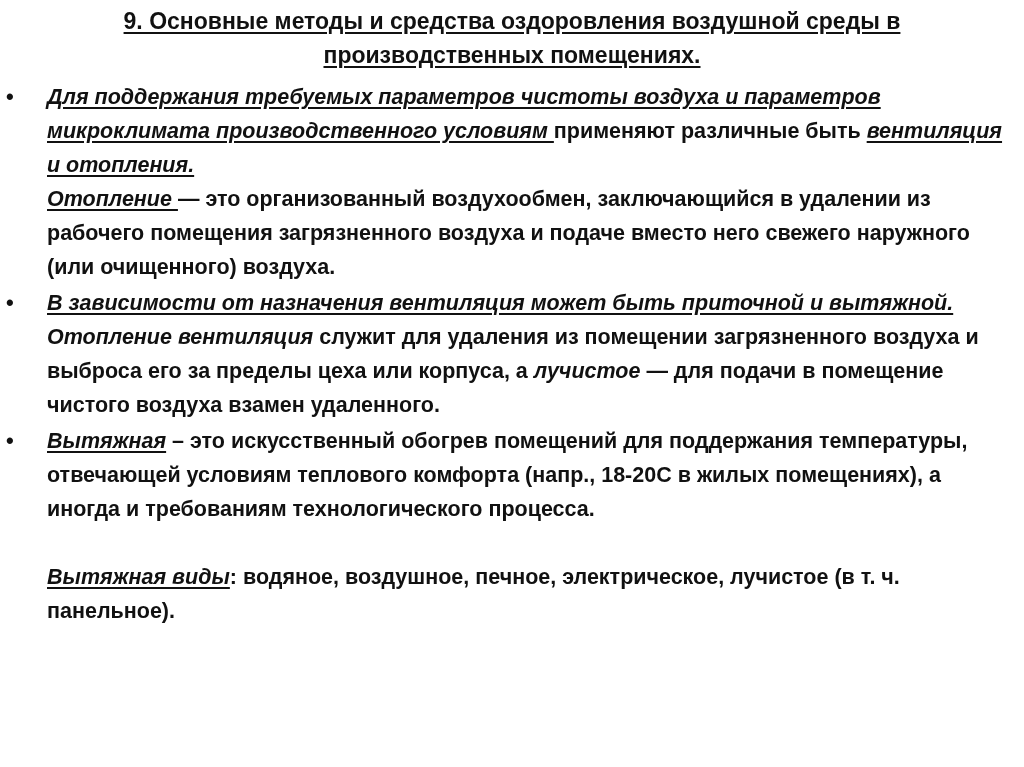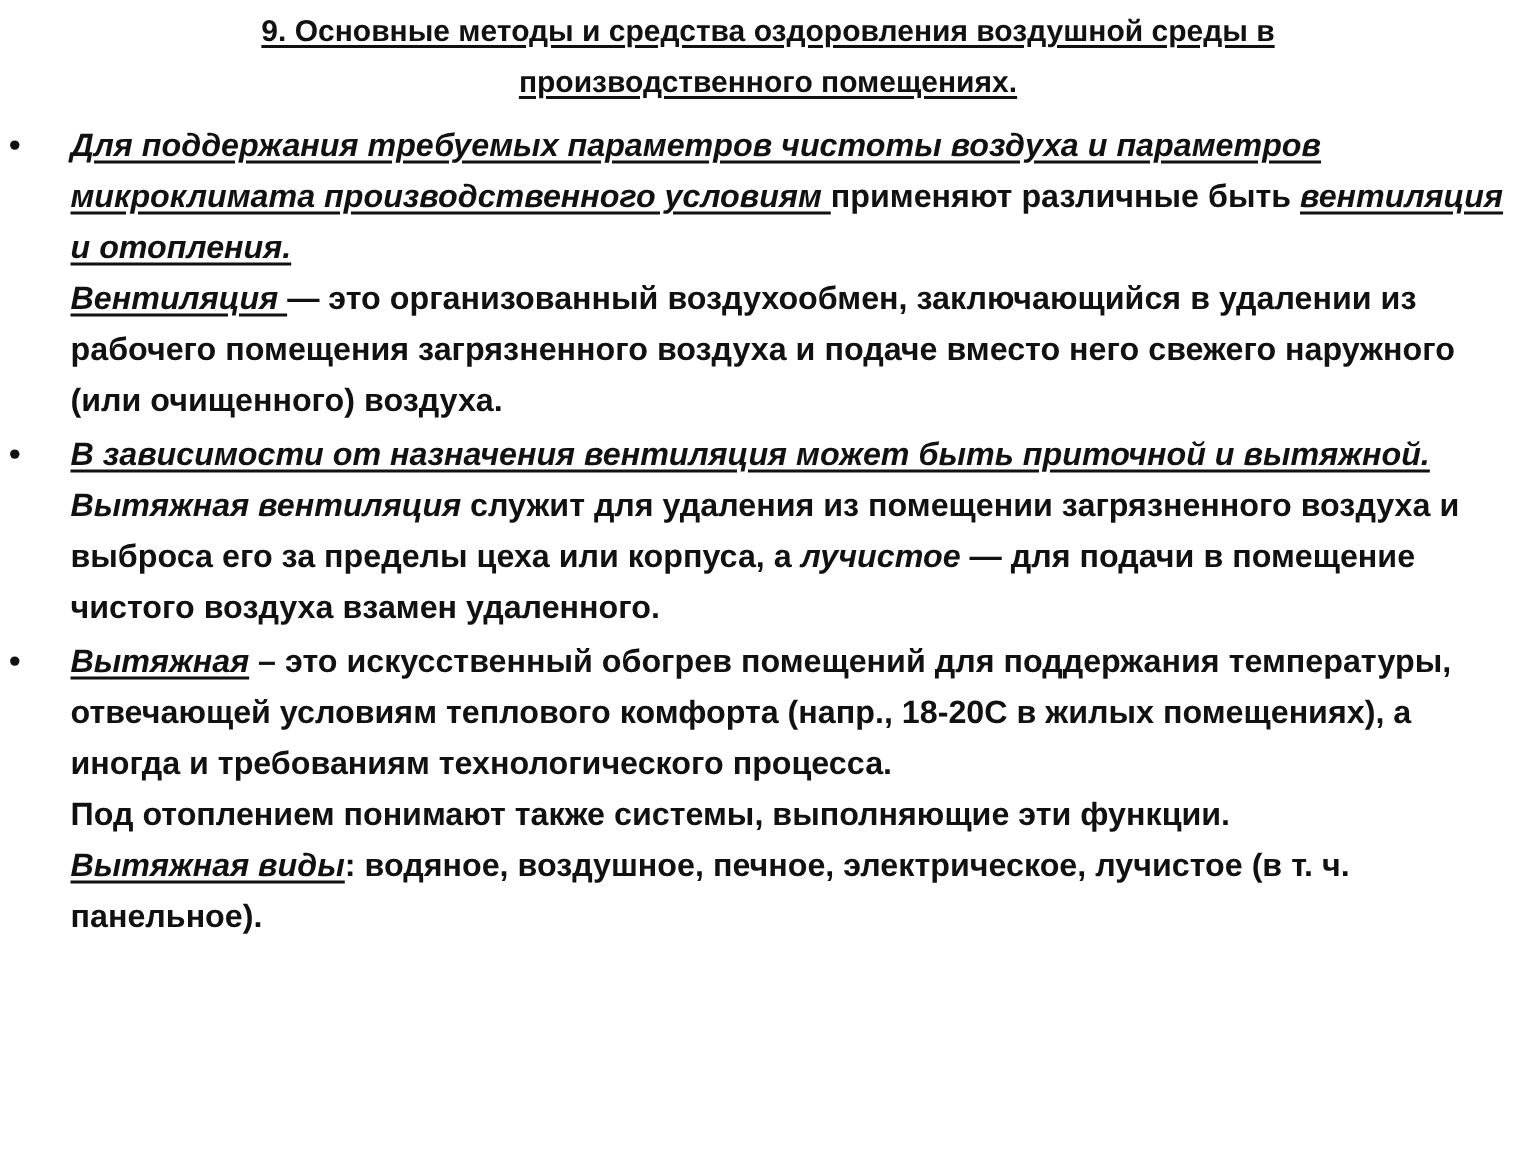--- a/index.html
+++ b/index.html
@@ -1,48 +1,48 @@
 <!DOCTYPE html>
 <html><head>
 <meta charset="utf-8">
 <style>
   html, body { margin: 0; padding: 0; background: #ffffff; }
   body { width: 1024px; height: 767px; overflow: hidden; position: relative;
          font-family: "Liberation Sans", "DejaVu Sans", sans-serif; color: #111; }
   .title { position: absolute; left: 0; top: 4px; width: 1024px; text-align: center;
-           font-weight: bold; font-size: 20px; line-height: 34px; }
+           font-weight: bold; font-size: 23px; line-height: 34px; }
   .title span { text-decoration: underline; text-underline-offset: 3px; }
   .content { position: absolute; left: 0; top: 80px; width: 1010px; }
   .item { position: relative; padding-left: 47px; font-weight: bold; font-size: 21.5px;
           line-height: 34px; margin-bottom: 2px; }
   .bullet { position: absolute; left: 6px; top: 0; font-size: 22px; }
   .u { text-decoration: underline; text-underline-offset: 3px; }
   .i { font-style: italic; }
 </style>
 </head>
 <body>
 
 <div class="title">
   <span>9.  Основные методы и средства оздоровления воздушной среды в</span><br>
-  <span>производственного  помещениях.</span>
+  <span>производственных  помещениях.</span>
 </div>
 
 <div class="content">
 
   <div class="item">
     <span class="bullet">•</span>
     <span class="u i">Для поддержания требуемых параметров чистоты воздуха и параметров микроклимата производственного условиям </span><span>применяют различные быть </span><span class="u i">вентиляция и отопления.</span><br>
-    <span class="u i">Вентиляция </span><span>— это организованный воздухообмен, заключающийся в удалении из рабочего помещения загрязненного воздуха и подаче вместо него свежего наружного (или очищенного) воздуха.</span>
+    <span class="u i">Отопление </span><span>— это организованный воздухообмен, заключающийся в удалении из рабочего помещения загрязненного воздуха и подаче вместо него свежего наружного (или очищенного) воздуха.</span>
   </div>
 
   <div class="item">
     <span class="bullet">•</span>
-    <span class="u i">В зависимости от назначения вентиляция может быть приточной и вытяжной. </span><span class="i">Вытяжная вентиляция</span><span> служит для удаления из помещении загрязненного воздуха и выброса его за пределы цеха или корпуса, а </span><span class="i">лучистое</span><span> — для подачи в помещение чистого воздуха взамен удаленного.</span>
+    <span class="u i">В зависимости от назначения вентиляция может быть приточной и вытяжной. </span><span class="i">Отопление вентиляция</span><span> служит для удаления из помещении загрязненного воздуха и выброса его за пределы цеха или корпуса, а </span><span class="i">лучистое</span><span> — для подачи в помещение чистого воздуха взамен удаленного.</span>
   </div>
 
   <div class="item">
     <span class="bullet">•</span>
     <span class="u i">Вытяжная</span><span> – это искусственный обогрев помещений для поддержания температуры, отвечающей условиям теплового комфорта (напр., 18-20С в жилых помещениях), а иногда и требованиям технологического процесса.</span><br>
-    <span>Под отоплением понимают также системы, выполняющие эти функции.</span><br>
+    <br>
     <span class="u i">Вытяжная виды</span><span>: водяное, воздушное, печное, электрическое, лучистое (в т. ч. панельное).</span>
   </div>
 
 </div>
 
 </body></html>

